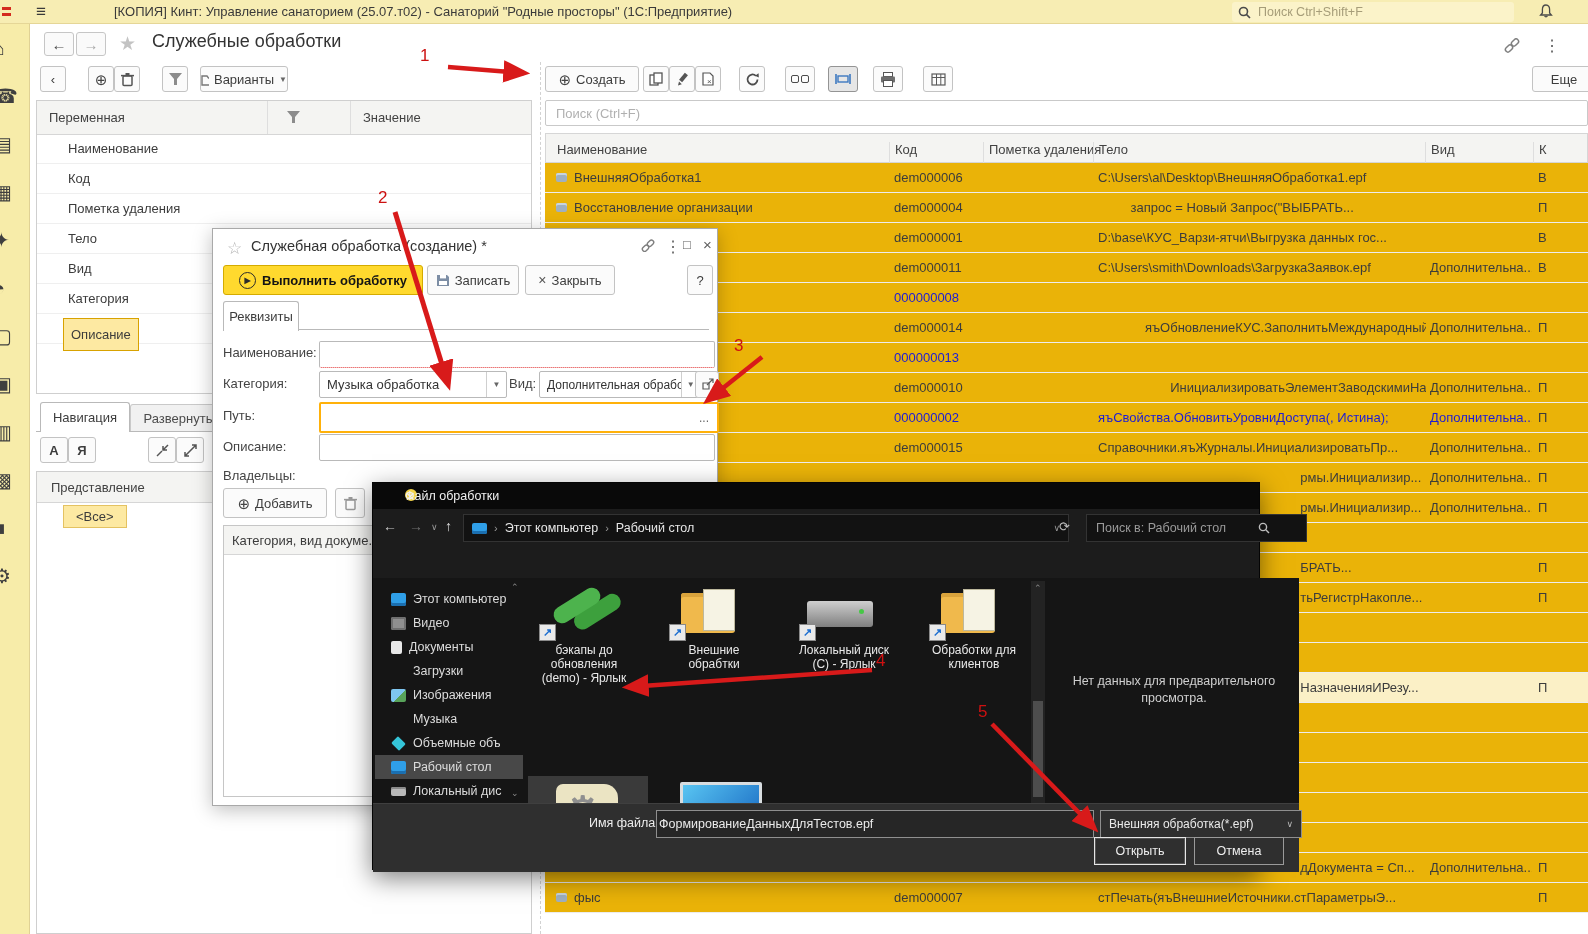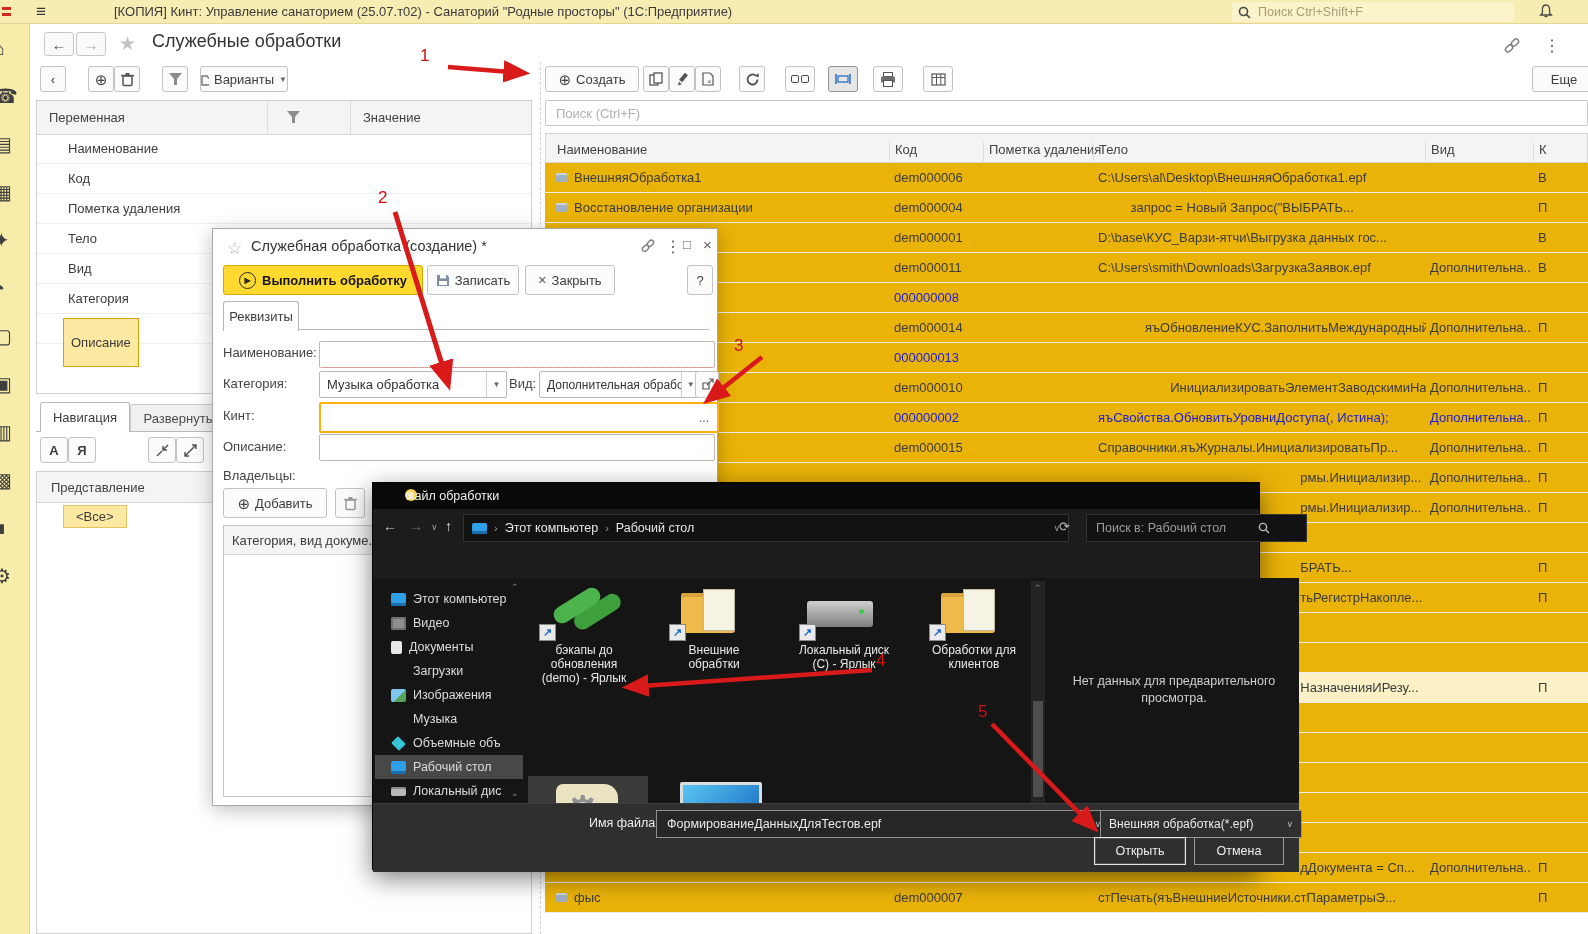--- a/index.html
+++ b/index.html
@@ -43,21 +43,21 @@
 
   
   .vars-box{left:36px;top:100px;width:496px;height:294px;border:1px solid #cfcfcf;background:#fff}
   .vars-head{position:absolute;left:0;top:0;width:100%;height:33px;background:#f4f4f2;border-bottom:1px solid #d6d6d6;color:#424242}
   .vars-head .vh1{position:absolute;left:12px;top:9px}
   .vars-head .vh2{position:absolute;left:326px;top:9px}
   .vars-head .vdiv{position:absolute;top:0;width:0;height:33px;border-left:1px solid #dedede}
   .vars-rows{position:absolute;left:0;top:33px;width:100%}
   .vrow{position:relative;height:29px;border-bottom:1px solid #efefef}
   .vrow .vlabel{position:absolute;left:31px;top:7px;white-space:nowrap}
-  .vrow .vlabel.hl{background:#fde9a2;border:1px solid #d8a200;padding:16px 7px;top:4px;left:26px}
+  .vrow .vlabel.hl{background:#fde9a2;border:1px solid #d8a200;padding:8px 7px;top:4px;left:26px}
 
   
   .tab{display:flex;align-items:center;justify-content:center;font-size:13px}
   .tab-active{background:#fff;border:1px solid #b9b9b9;border-bottom:none;border-radius:3px 3px 0 0;z-index:2}
   .tab-idle{background:#f1f1f1;border:1px solid #c9c9c9;border-bottom:none;border-radius:3px 3px 0 0;color:#4c4c4c}
   .tabline{left:36px;top:431px;width:496px;height:0;border-top:1px solid #b9b9b9}
   .ptable{left:36px;top:471px;width:496px;height:463px;border:1px solid #cfcfcf;border-top:1px solid #cfcfcf;background:#fff}
   .ptable .phead{position:absolute;left:0;top:0;width:100%;height:30px;background:#f4f4f2;border-bottom:1px solid #d6d6d6}
   .ptable .phead span{position:absolute;left:14px;top:8px;color:#424242}
   .prow{position:relative;height:29px}
@@ -148,21 +148,21 @@
   .pc-tile{position:absolute;left:277px;top:202px;width:130px;height:126px}
   .pc-screen{position:absolute;left:30px;top:2px;width:76px;height:48px;background:linear-gradient(135deg,#59c5f2,#1565c0);border:3px solid #d8dde0;border-radius:2px}
   
   .fscroll{position:absolute;left:658px;top:3px;width:14px;height:222px;background:#232323}
   .fscroll .up{position:absolute;left:3px;top:2px;font-size:9px;color:#8a8a8a}
   .fscroll .thumb{position:absolute;left:2px;top:120px;width:10px;height:96px;background:#4d4d4d}
   .preview-msg{position:absolute;left:690px;top:95px;width:222px;text-align:center;font-size:12.5px;color:#cfcfcf;line-height:17px}
   
   .wd-bottom{position:absolute;left:0;top:320px;width:926px;height:68px;background:#2f2f2f;border-top:1px solid #3f3f3f}
   .wd-bottom .fl{position:absolute;left:216px;top:12px;font-size:12.5px;color:#eee}
-  .fname{position:absolute;left:283px;top:6px;width:436px;height:26px;background:#262626;border:1px solid #8f8f8f;display:flex;align-items:center;padding:0 8px}
+  .fname{position:absolute;left:283px;top:6px;width:436px;height:26px;background:#262626;border:1px solid #8f8f8f;display:flex;align-items:center;padding:0 0}
   .fname input{background:transparent;border:none;outline:none;color:#eaeaea;font-size:12.5px;width:380px;font-family:"Liberation Sans",sans-serif}
   .fname .chev{margin-left:auto;color:#bbb;font-size:9px}
   .ftype{position:absolute;left:727px;top:6px;width:184px;height:26px;background:#2f2f2f;border:1px solid #8f8f8f;display:flex;align-items:center;justify-content:space-between;padding:0 8px;font-size:12px;color:#eaeaea}
   .wbtn{position:absolute;top:354px;height:26px;background:#2f2f2f;border:1px solid #9a9a9a;color:#eee;font-size:12.5px;display:flex;align-items:center;justify-content:center}
   .wbtn.default{border:1px solid #e6e6e6;box-shadow:0 0 0 1px #555 inset}
 
   
   .ann{z-index:60;color:#cc1111;font-size:17px;font-weight:400}
   .overlay-svg{position:absolute;left:0;top:0;z-index:59;pointer-events:none}
 </style>
@@ -697,21 +697,21 @@
     <span style="overflow:hidden;white-space:nowrap">Дополнительная обработка</span>
     <span class="dd-btn">▼</span>
   </div>
   <div class="btn" style="position:absolute;left:482px;top:142px;width:22px;height:25px">
     <svg width="13" height="13">
         <path d="M2 5 h6 v6 H2z" fill="none" stroke="#5a5a5a" stroke-width="1.2"></path>
         <path d="M6 7 L12 1 M8 1 h4 v4" stroke="#5a5a5a" stroke-width="1.2" fill="none"></path>
       </svg>
   </div>
 
-  <span class="cd-label" style="top:179px">Кинт:</span>
+  <span class="cd-label" style="top:179px">Путь:</span>
   <div class="path-field" style="left:106px;top:173px;width:396px;height:27px">
     <span class="dots-btn">...</span>
   </div>
 
   <span class="cd-label" style="top:210px">Описание:</span>
   <div class="cd-input" style="left:106px;top:205px;width:394px;height:25px"></div>
 
   <span class="cd-label" style="top:239px">Владельцы:</span>
   <div class="btn" style="position:absolute;left:10px;top:259px;width:102px;height:28px">
     <span class="plus">⊕</span>

